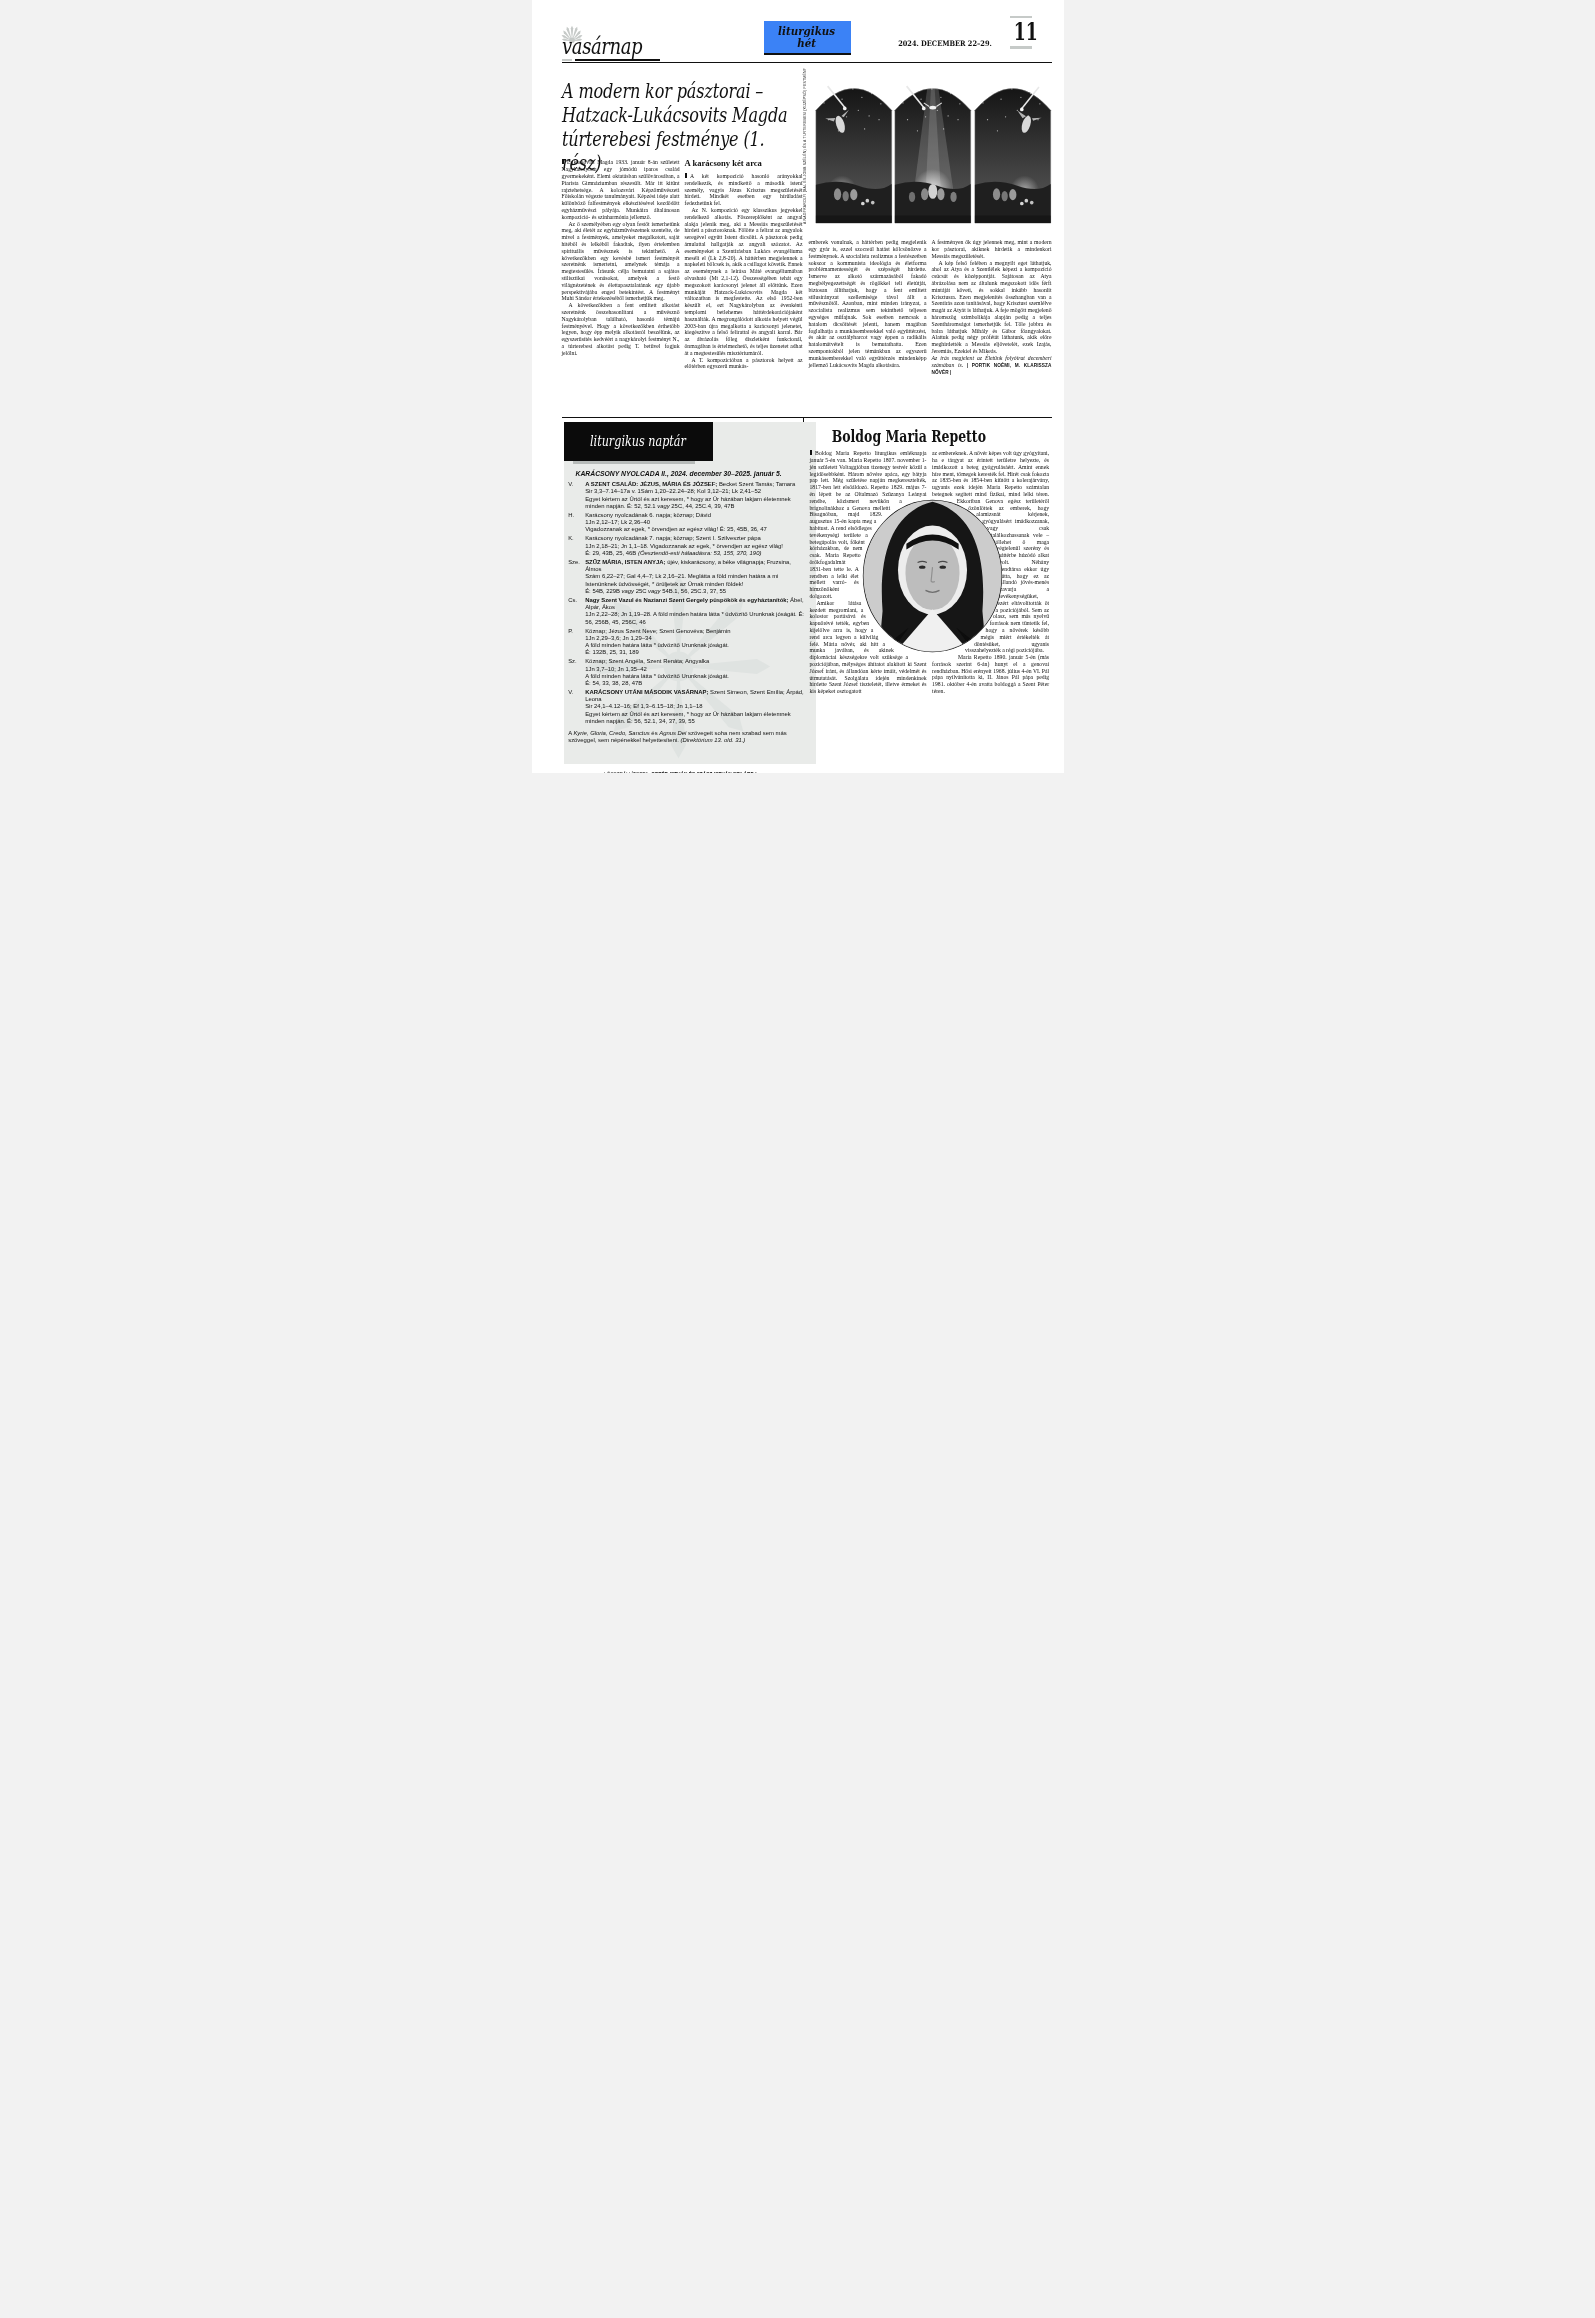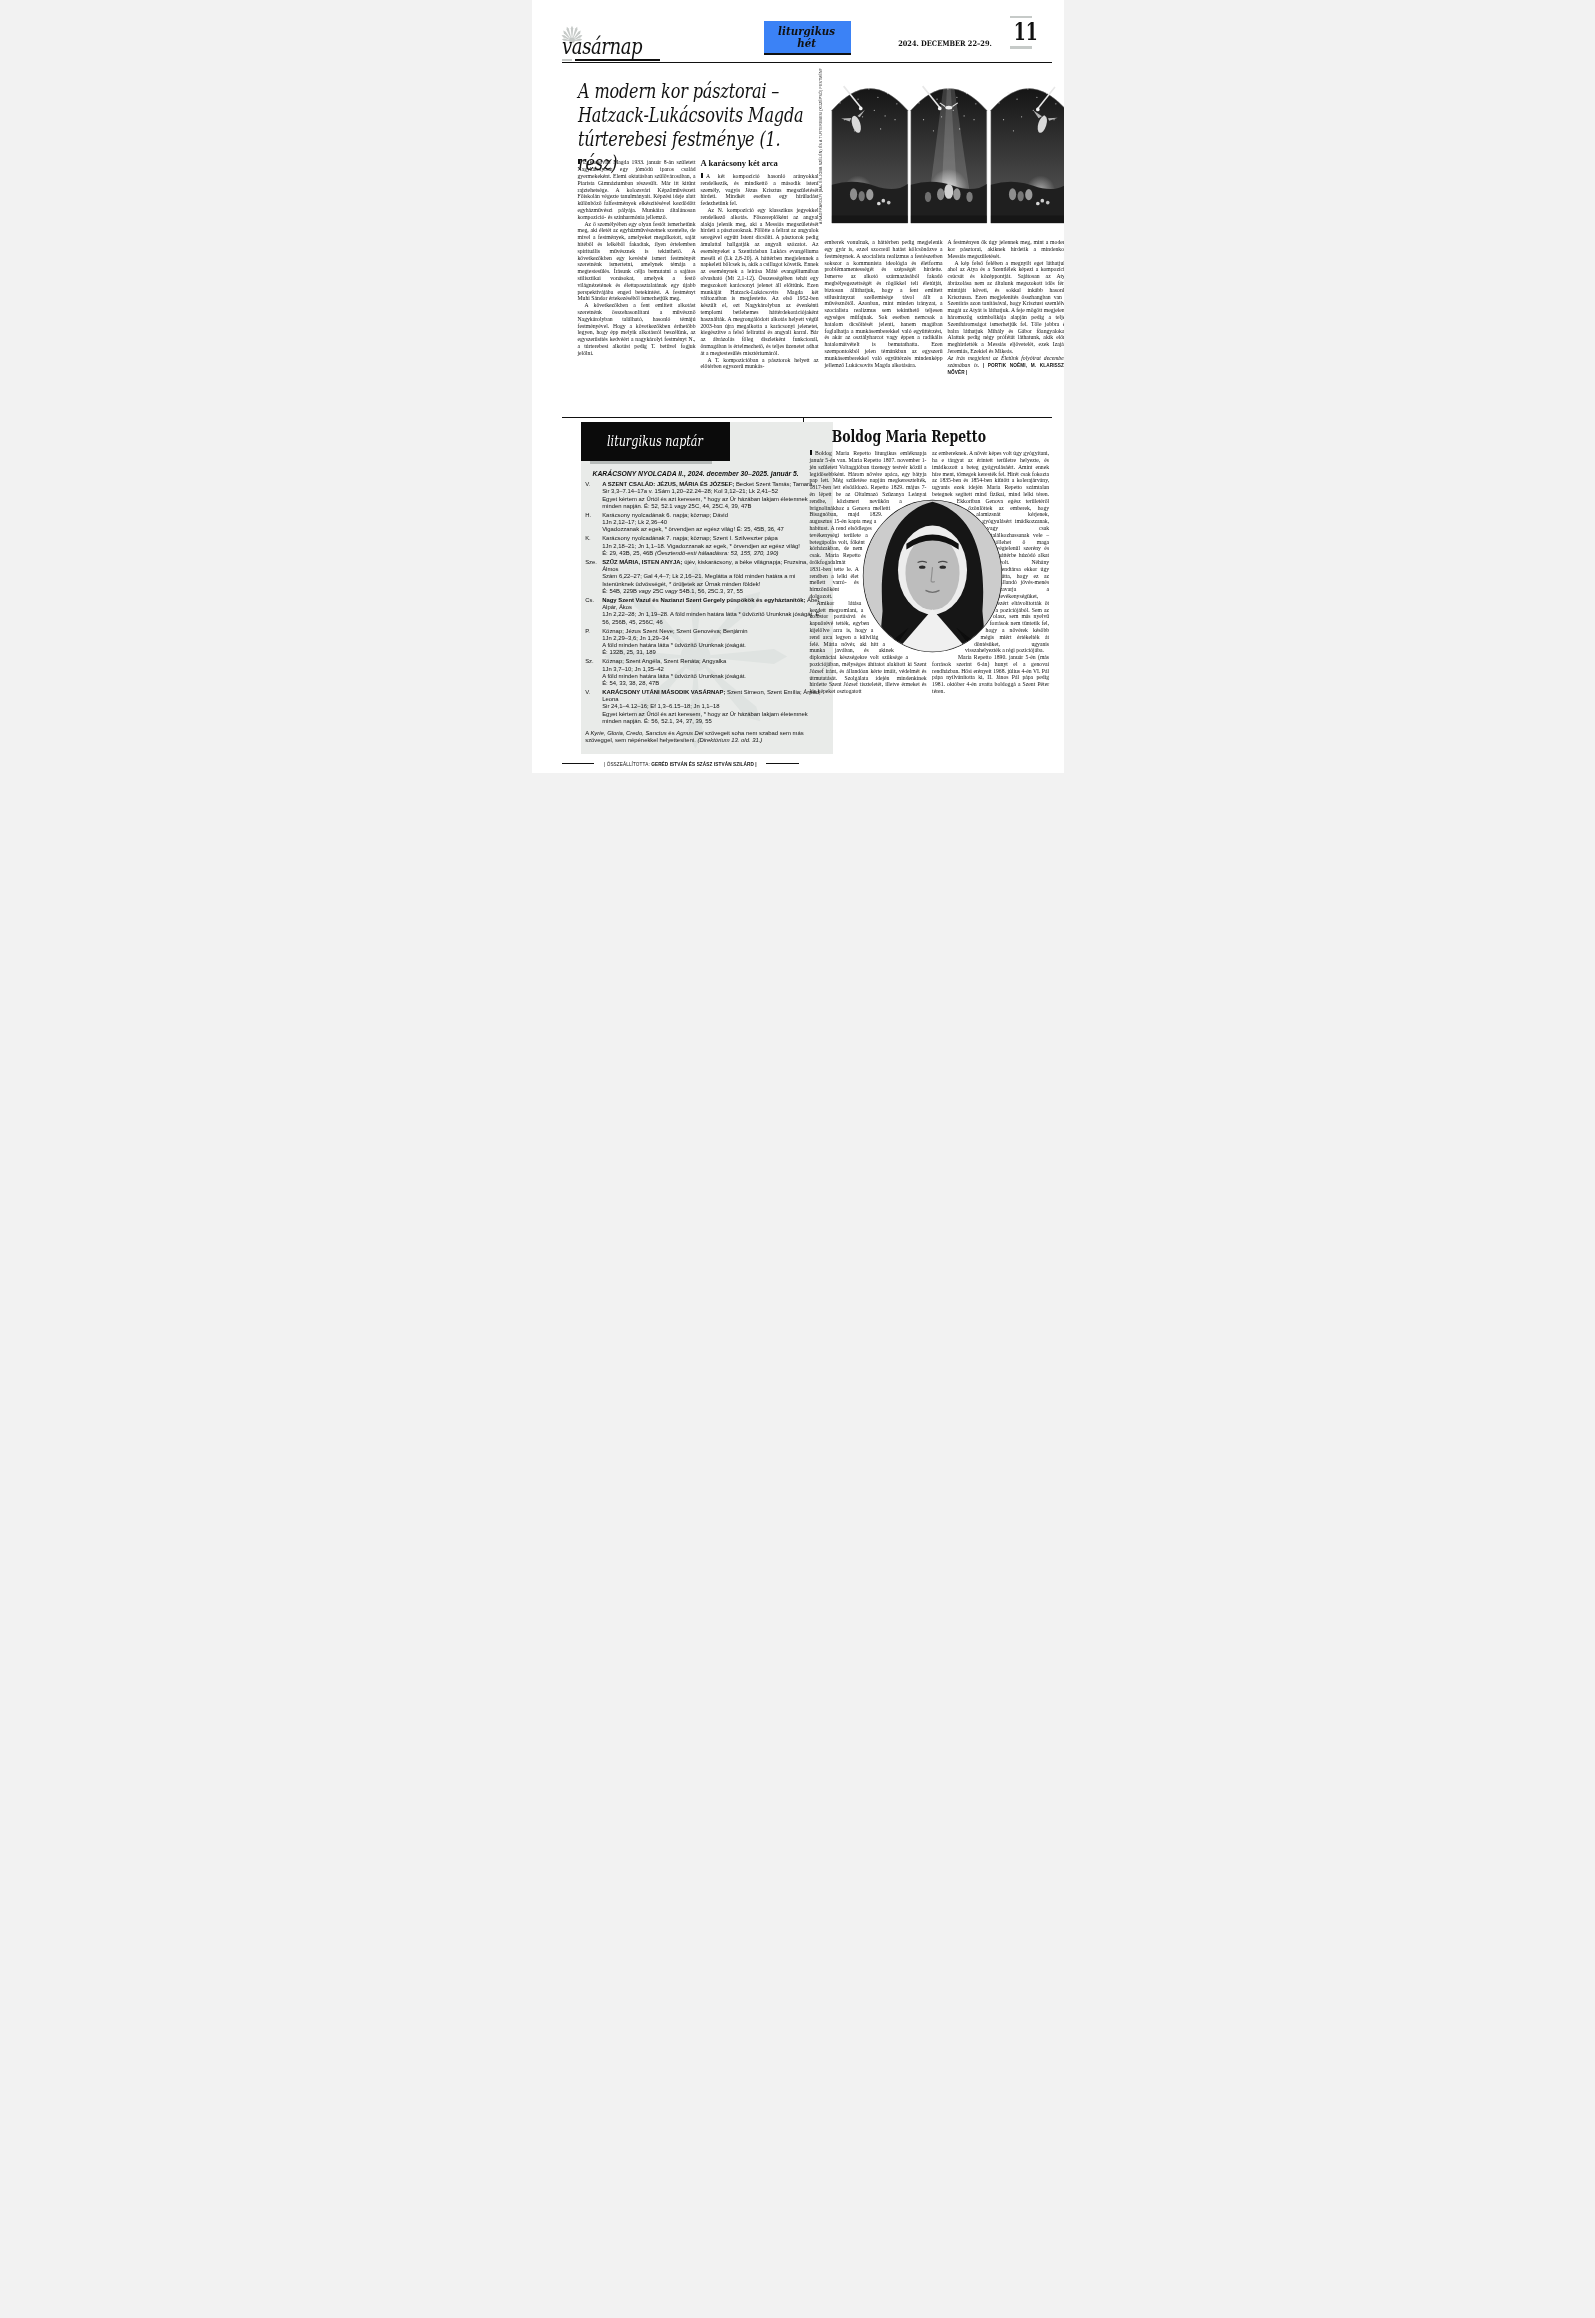--- a/index.html
+++ b/index.html
@@ -19,21 +19,21 @@
   .sl-box{background:#3b82f6;text-align:center;padding:4.7px 0.9px 3.7px;}
   .sl-text{font:italic bold 11.7px/1 "DejaVu Serif",serif;display:inline-block;transform:scaleX(.88);}
   .issue-date{position:absolute;left:327px;top:30px;width:112px;text-align:center;
               font-family:"DejaVu Serif",serif;font-weight:bold;font-size:7.5px;white-space:nowrap;
               transform:scaleX(.88);transform-origin:50% 50%;}
   .page-num{position:absolute;right:18px;top:4.7px;text-align:center;width:25px;margin-left:22px;}
   .pn-bar{height:2.3px;background:#c6cac8;width:21.5px;margin:1.9px auto;}
   .pn-text{font:bold 24px/1.02 "DejaVu Serif",serif;display:inline-block;transform:scaleX(.72);}
 
   
-  .main{position:absolute;top:65px;left:0;width:490px;height:343px;margin-left:16px;}
+  .main{position:absolute;top:65px;left:0;width:490px;height:343px;}
   .headline{position:absolute;left:0;top:5.6px;width:311px;transform:scaleX(.78);
             transform-origin:0 0;font:italic 20.6px/1.16 "DejaVu Serif",serif;letter-spacing:-0.2px;}
   .figure{position:absolute;left:247px;top:0;width:243px;height:150px;}
   .fig-caption{position:absolute;left:-5.6px;bottom:0;height:150px;writing-mode:vertical-rl;
                transform:rotate(180deg);font:3.5px "Liberation Sans",sans-serif;
                letter-spacing:0.2px;color:#222;white-space:nowrap;}
   .panels{position:absolute;left:6.5px;top:0;right:0;bottom:0;display:flex;gap:1.9px;}
   .panels svg{flex:1;height:100%;}
   .acol{position:absolute;top:85px;width:118px;text-align:justify;
         font-size:5.7px;line-height:6.8px;overflow-wrap:break-word;}
@@ -47,22 +47,22 @@
   .closing-italic{font-style:italic;}
   .closing-authors{font-family:"Liberation Sans",sans-serif;font-weight:bold;font-size:4.7px;letter-spacing:0.1px;}
 
   
   .bottom{position:absolute;top:408px;left:0;width:490px;height:330px;
           border-top:0.9px solid #111;display:flex;}
   .bottom-left{width:242px;border-right:0.9px solid #111;padding-top:3.3px;box-sizing:border-box;}
   .bottom-right{flex:1;padding-left:6px;box-sizing:border-box;}
 
   
-  .cal-panel{margin-left:19px;width:252px;background:#e9ebe9;position:relative;
-             padding-bottom:10px;min-height:303px;box-sizing:border-box;}
+  .cal-panel{margin-left:2px;width:252px;background:#e9ebe9;position:relative;
+             padding-bottom:20px;min-height:303px;box-sizing:border-box;}
   .cal-box{position:absolute;left:0;top:0;width:149px;height:39px;background:#0b0b0b;color:#fff;text-align:center;}
   .cal-box-text{font:italic 14px/39px "DejaVu Serif",serif;display:inline-block;transform:scaleX(.8);}
   .cal-box-bar{position:absolute;left:9.3px;top:39px;width:122px;height:3.3px;background:#b7bbb9;}
   .cal-head-space{height:48px;}
   .cal-subtitle{margin:0 9.3px 4.7px 12px;font:italic bold 6.8px "Liberation Sans",sans-serif;position:relative;z-index:1;}
   .cal-entries{position:relative;z-index:1;padding:0 7.5px 0 4.7px;}
   .cal-row{display:flex;margin-bottom:1.9px;}
   .cal-day{width:17px;flex:none;font:5.9px/7.2px "Liberation Sans",sans-serif;}
   .cal-content{flex:1;}
   .cal-line{font:5.9px/7.2px "Liberation Sans",sans-serif;}

